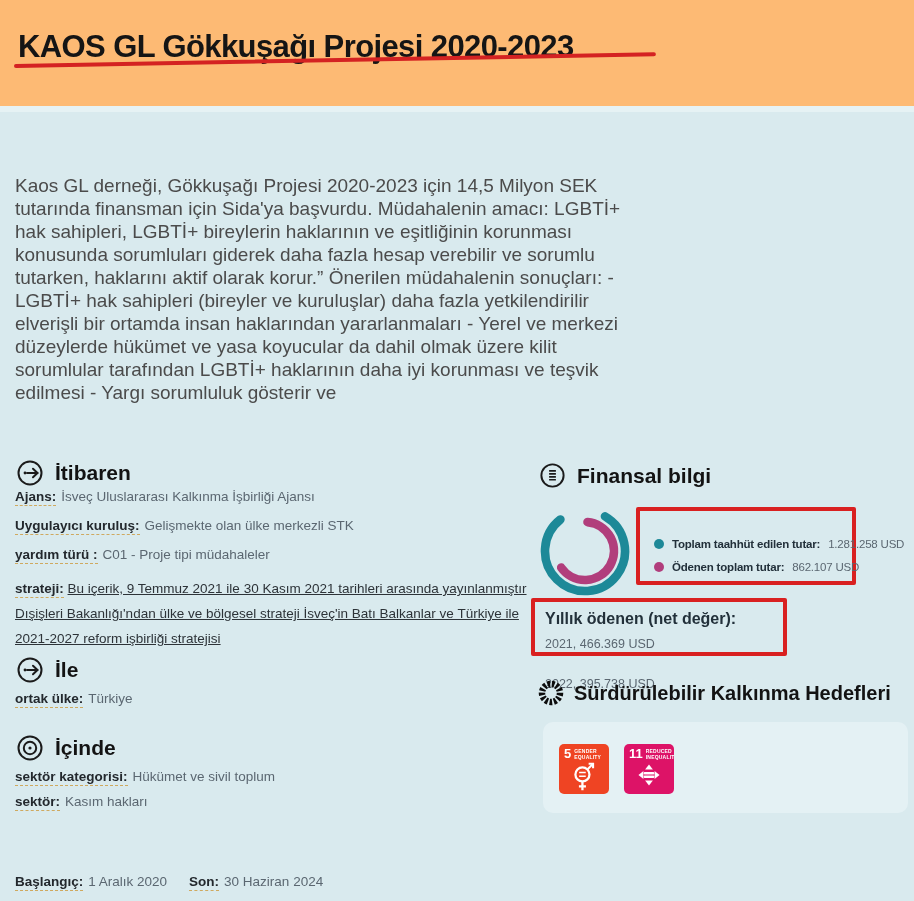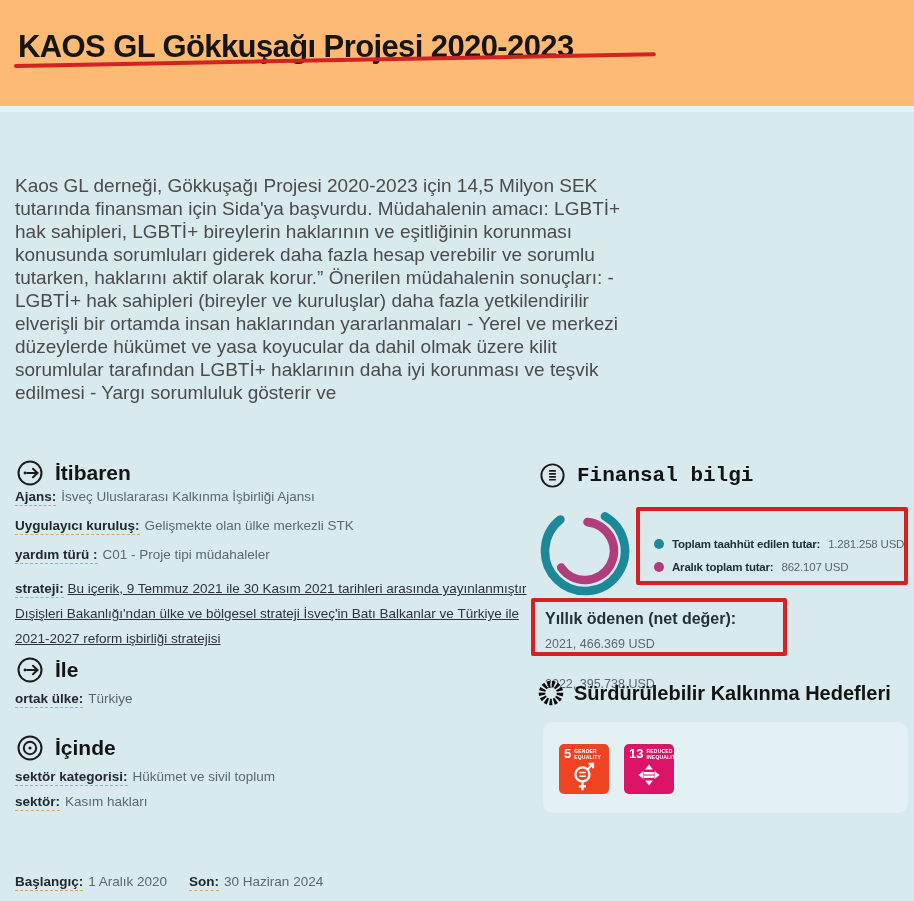--- a/index.html
+++ b/index.html
@@ -21,21 +21,21 @@
   .lbl{font-weight:700;color:#23282d;border-bottom:1px dashed #cfa95f;padding-bottom:1px;}
   .val{margin-left:5px;}
 
   .strategy{position:absolute;left:15px;top:576px;width:512px;font-size:13.5px;line-height:25px;color:#5b6771;white-space:normal;}
   .strategy .lbl{white-space:nowrap;}
   .link{color:#2d3338;text-decoration:underline;cursor:pointer;}
 
   
   .donut{position:absolute;left:539px;top:505px;width:92px;height:92px;}
   .annot{position:absolute;border:4px solid #d92020;border-radius:2px;box-sizing:border-box;}
-  .annot-legend{left:636px;top:507px;width:272px;height:78px;display:flex;flex-direction:column;justify-content:center;gap:11px;padding:18px 0 0 14px;}
+  .annot-legend{left:636px;top:507px;width:220px;height:78px;display:flex;flex-direction:column;justify-content:center;gap:11px;padding:18px 0 0 14px;}
   .legend-row{display:flex;align-items:center;gap:8px;font-size:11.5px;letter-spacing:-0.2px;white-space:nowrap;color:#5b6771;}
   .legend-row .llbl{font-weight:700;color:#22303a;}
   .dot{width:10px;height:10px;border-radius:50%;flex:0 0 auto;}
   .dot-teal{background:#1d8998;}
   .dot-magenta{background:#b13e7c;}
   .annot-yearly{left:531px;top:598px;width:256px;height:58px;padding:8px 0 0 10px;}
   .yearly-lbl{font-size:16px;font-weight:700;color:#22303a;white-space:nowrap;}
   .yearly-vals{margin-top:9px;display:flex;gap:26px;font-size:12.5px;color:#5b6771;white-space:nowrap;flex-direction:column;}
 
   
@@ -115,21 +115,21 @@
   </div>
   <div class="row" style="left:15px;top:794px;">
     <span class="lbl">sektör:</span><span class="val">Kasım hakları</span>
   </div>
 
   <div class="row" style="left:15px;top:874px;display:flex;gap:22px;">
     <span><span class="lbl">Başlangıç:</span><span class="val">1 Aralık 2020</span></span>
     <span><span class="lbl">Son:</span><span class="val">30 Haziran 2024</span></span>
   </div>
 
-  <div class="sec-head" style="left:538px;top:461px;font-family:Liberation Mono, monospace;">
+  <div class="sec-head" style="left:538px;top:461px;">
     <span>
         <svg width="29" height="29" viewBox="0 0 30 30" fill="none" stroke="#1b1b1b" stroke-width="2">
           <circle cx="15" cy="15" r="11.5"></circle>
           <path d="M11.5 10.2h7M11.5 13.3h7M11.5 16.4h7M11.5 19.5h7" stroke-width="1.6"></path>
         </svg>
       </span>
     <span>Finansal bilgi</span>
   </div>
 
   <div class="donut">
@@ -140,21 +140,21 @@
   </div>
 
   <div class="annot annot-legend">
     <div class="legend-row">
       <span class="dot dot-teal"></span>
       <span class="llbl">Toplam taahhüt edilen tutar:</span>
       <span>1.281.258 USD</span>
     </div>
     <div class="legend-row">
       <span class="dot dot-magenta"></span>
-      <span class="llbl">Aralık toplam tutar:</span>
+      <span class="llbl">Ödenen toplam tutar:</span>
       <span>862.107 USD</span>
     </div>
   </div>
 
   <div class="annot annot-yearly">
     <div class="yearly-lbl">Yıllık ödenen (net değer):</div>
     <div class="yearly-vals">
       <span>2021, 466.369 USD</span>
       <span>2022, 395.738 USD</span>
     </div>
@@ -182,21 +182,21 @@
         <path d="M7.8 11.2h6.4M7.8 14.8h6.4" stroke-width="1.5"></path>
         <path d="M11 19.8v8.4M7.6 24.6h6.8" stroke-width="2.2"></path>
         <path d="M16 8 L21.3 2.7" stroke-width="2"></path>
         <path d="M17 2.7h4.3v4.3" stroke-width="2" fill="none"></path>
       </svg>
     </div>
   </div>
 
   <div class="sdg-tile sdg-10">
     <div class="sdg-top">
-      <span class="sdg-num">13</span>
+      <span class="sdg-num">11</span>
       <span class="sdg-name">REDUCED INEQUALITIES</span>
     </div>
     <div class="sdg-pic">
       <svg width="28" height="28" viewBox="0 0 26 26" fill="#fff">
         <rect x="8" y="10.1" width="10" height="2.5" rx="1"></rect>
         <rect x="8" y="13.4" width="10" height="2.5" rx="1"></rect>
         <polygon points="13,3.2 9.4,7.8 16.6,7.8"></polygon>
         <polygon points="13,22.8 9.4,18.2 16.6,18.2"></polygon>
         <polygon points="3.2,13 7.8,9.4 7.8,16.6"></polygon>
         <polygon points="22.8,13 18.2,9.4 18.2,16.6"></polygon>

